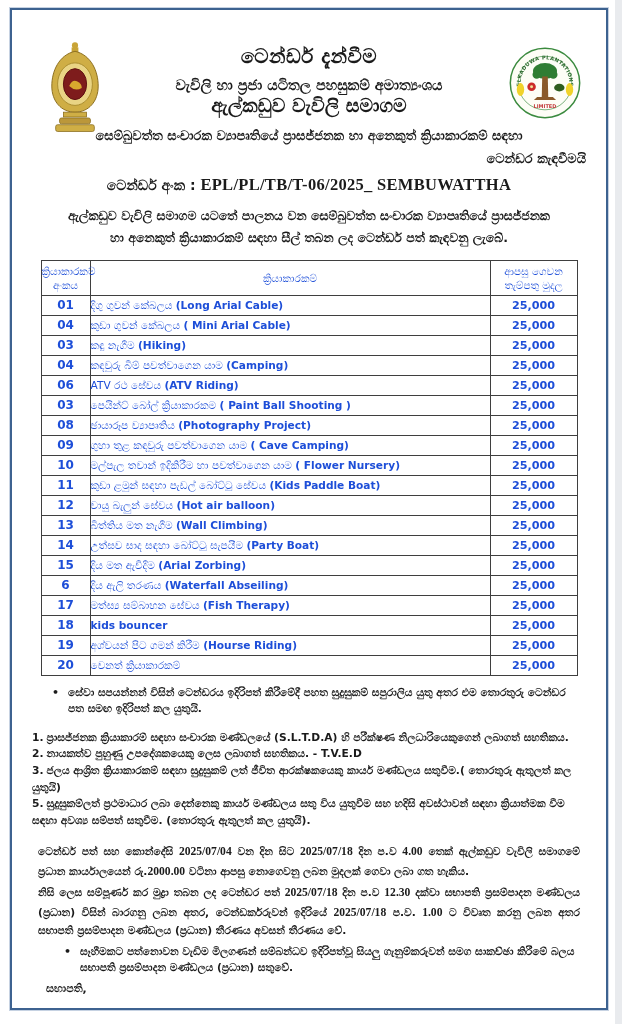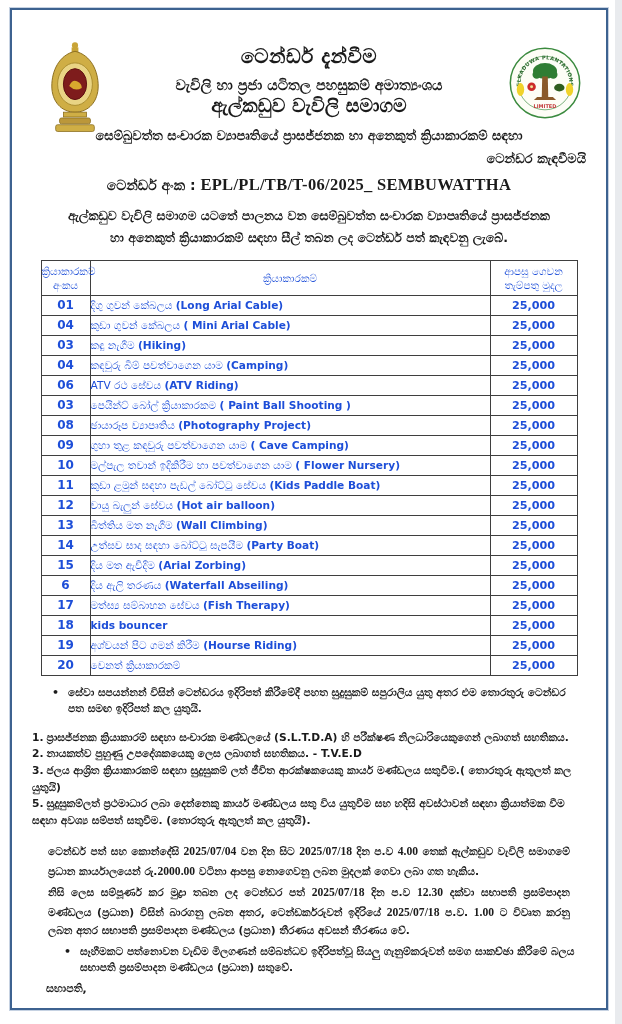--- a/index.html
+++ b/index.html
@@ -37,21 +37,21 @@
   .activities tbody .c-amt{font-weight:700;font-size:11.2px;}
 
   
   .bullet{display:flex;gap:9px;margin:9px 12px 5px 20px;font-size:10.7px;line-height:1.5;font-weight:600;}
   .bullet .mark{font-size:11px;line-height:1.5;}
   .b2{margin:4px 8px 3px 32px;}
   .reqs{margin:13px 0;}
   .req{font-size:10.7px;line-height:1.55;font-weight:600;}
   .req-no{font-weight:700;margin-right:3px;}
   .b{font-weight:700;}
-  .terms{margin:2px 16px;}
+  .terms{margin:2px 6px;}
   .term-p{margin:2px 0;font-size:10.7px;line-height:1.68;font-weight:600;text-align:justify;}
   .term-p .b{font-family:"Liberation Serif",serif;font-size:11.6px;}
 
   
   .sig{position:relative;margin-top:5px;padding-left:14px;}
   .sig-line{font-size:11px;font-weight:600;line-height:1.48;}
 </style>
 </head>
 <body>
 

